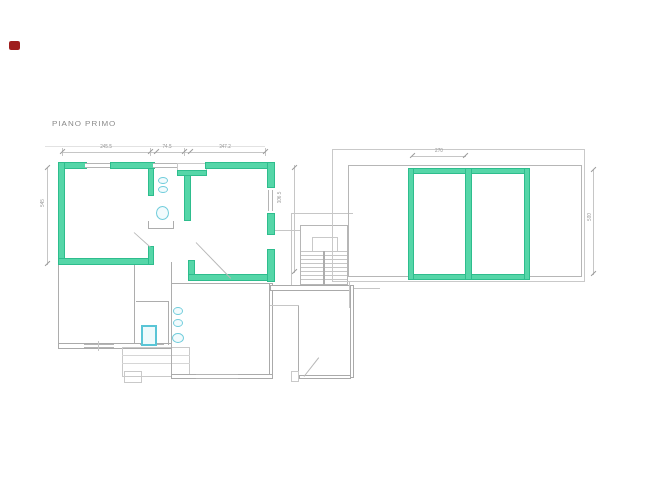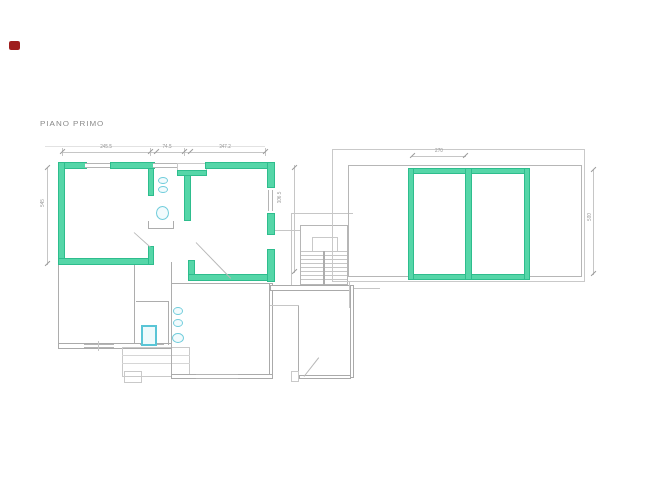--- a/index.html
+++ b/index.html
@@ -29,21 +29,21 @@
   .title{font-size:8px;letter-spacing:1px;color:#8a8a8a;}
   .logo{background:#9f1d1d;border-radius:2px;}
   .box{background:transparent;border:1px solid #b6b6b6;box-sizing:border-box;}
   .boxl{background:transparent;border:1px solid #c9c9c9;box-sizing:border-box;}
 </style>
 </head>
 <body>
 
 <span class="a logo" style="left:9px;top:41px;width:11px;height:9px"></span>
 
-<div class="a title" style="left:40px;top:119px">PIANO PRIMO</div>
+<div class="a title" style="left:52px;top:119px">PIANO PRIMO</div>
 
 <div class="a" style="left:0;top:0;width:648px;height:492px">
 
   <span class="a w2" style="left:45px;top:146px;width:220px;height:1px;background:#e2e2e2"></span>
   <span class="a dl" style="left:62px;top:152px;width:203px;height:1px"></span>
   <span class="a dl" style="left:62px;top:148px;width:1px;height:8px"></span>
   <span class="a dl" style="left:150px;top:148px;width:1px;height:8px"></span>
   <span class="a dl" style="left:184px;top:148px;width:1px;height:8px"></span>
   <span class="a dl" style="left:265px;top:148px;width:1px;height:8px"></span>
   <span class="a tk" style="left:59px;top:151px"></span>

